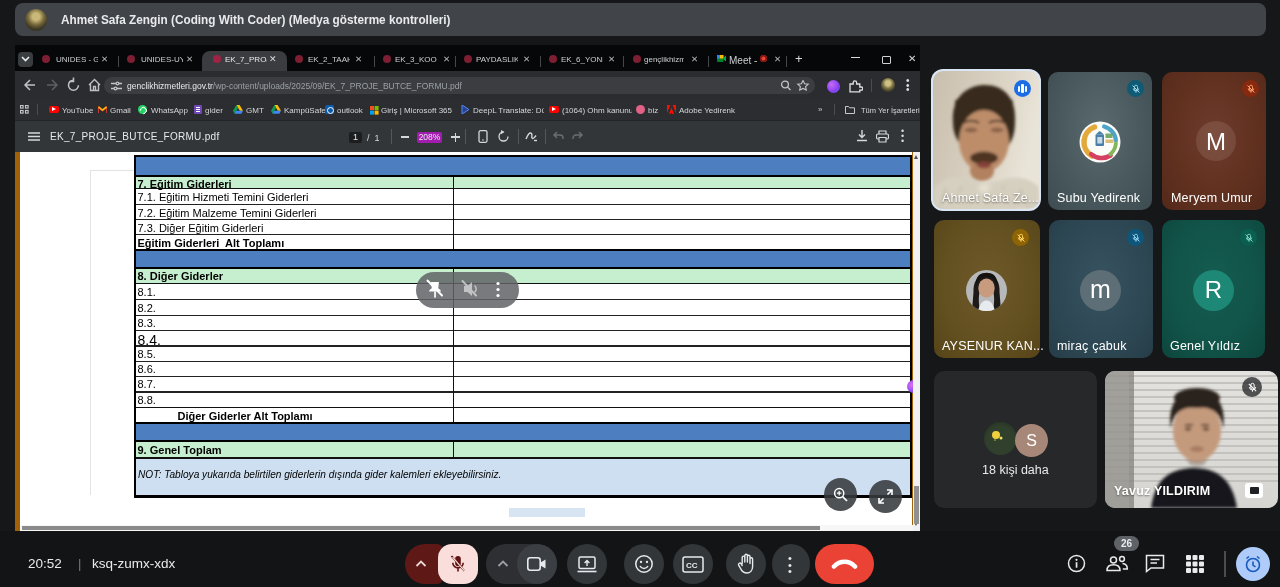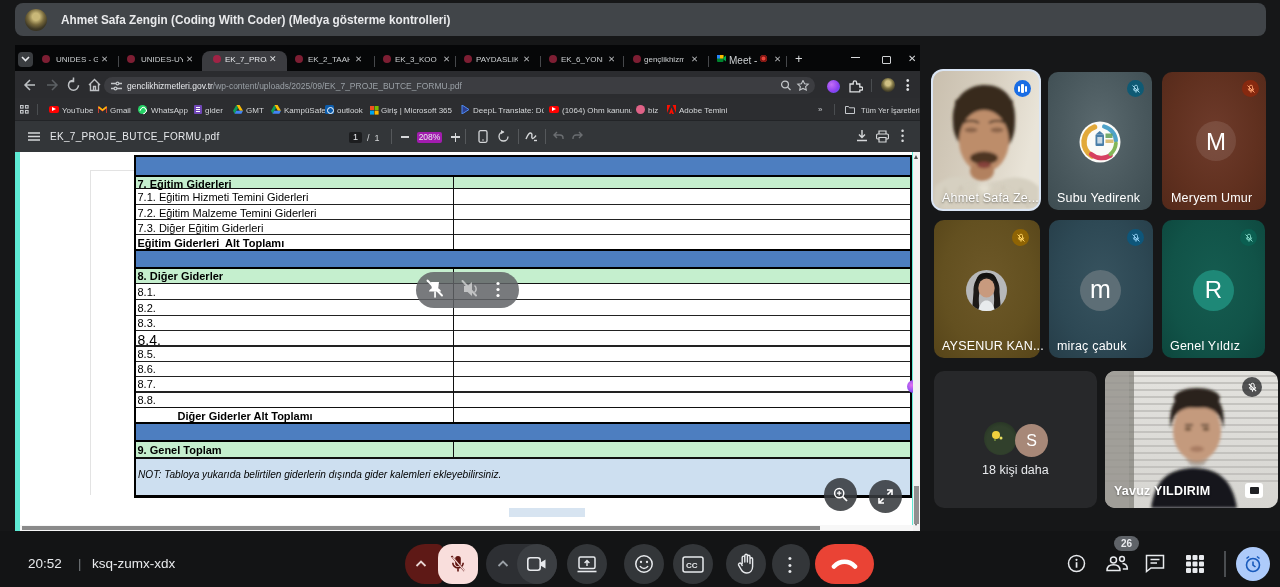--- a/index.html
+++ b/index.html
@@ -182,21 +182,21 @@
   <div class="abs" style="left:534px;top:8px;width:10px;height:7px;background:#f00;border-radius:2px;"></div>
   <div class="abs" style="left:536.8px;top:9.4px;width:0;height:0;border-left:4px solid #fff;border-top:2.2px solid transparent;border-bottom:2.2px solid transparent;"></div>
   <div class="abs" style="left:547px;top:7.5px;width:70px;overflow:hidden;white-space:nowrap;">(1064) Ohm kanunu...</div>
 
   <div class="abs" style="left:621px;top:7px;width:9px;height:9px;border-radius:50%;background:#e06287;"></div>
   <div class="abs" style="left:633px;top:7.5px;">biz</div>
 
   <svg class="abs" style="left:652px;top:7px;" width="9" height="9" viewBox="0 0 9 9">
         <path d="M0 0 H3.4 L0 8 Z M9 0 H5.6 L9 8 Z M4.5 2.5 L7 9 H5 L4.5 7.5 L3.3 9 H2 Z" fill="#fa0f00"></path>
       </svg>
-  <div class="abs" style="left:664px;top:7.5px;">Adobe Temini</div>
+  <div class="abs" style="left:664px;top:7.5px;">Adobe Yedirenk</div>
 
   <div class="abs" style="left:803px;top:7px;color:#c6c9cc;">»</div>
   <div class="abs" style="left:819px;top:6px;width:1px;height:11px;background:#4a4d50;"></div>
   <svg class="abs" style="left:830px;top:7.5px;" width="10" height="8" viewBox="0 0 10 8">
         <path d="M0.5 7.5 V0.5 H3.5 L4.5 1.8 H9.5 V7.5 Z" fill="none" stroke="#c6c9cc" stroke-width="1"></path>
       </svg>
   <div class="abs" style="left:846px;top:8px;font-size:7.5px;">Tüm Yer İşaretleri</div>
 </div>
 <div class="abs" style="left:15px;top:120.4px;width:905px;height:0.8px;background:#222427;"></div>
 
@@ -241,21 +241,21 @@
   <svg class="abs" style="left:861px;top:9px;" width="13" height="13" viewBox="0 0 13 13">
         <path d="M3 4 V1 H10 V4 M3 9 H2 A1.5 1.5 0 0 1 0.5 7.5 V5.5 A1.5 1.5 0 0 1 2 4 H11 A1.5 1.5 0 0 1 12.5 5.5 V7.5 A1.5 1.5 0 0 1 11 9 H10 M3 7.5 H10 V12 H3 Z" stroke="#d5d7d9" stroke-width="1.2" fill="none"></path>
       </svg>
   <div class="abs" style="left:886px;top:8px;color:#d5d7d9;font-size:9px;line-height:4.8px;">
         <div>•</div>
         <div>•</div>
         <div>•</div>
       </div>
 </div>
 
-<div id="pdf" class="abs" style="left:15px;top:152px;width:905px;height:379px;background:#5eead4;overflow:hidden;">
+<div id="pdf" class="abs" style="left:15px;top:152px;width:905px;height:379px;background:#a16207;overflow:hidden;">
 
   <div class="abs" style="left:5px;top:0;width:892px;height:379px;background:#fff;"></div>
 
   <div class="abs" style="left:75px;top:18px;width:1px;height:325px;background:#e3e3e3;"></div>
   <div class="abs" style="left:75px;top:18px;width:45px;height:1px;background:#e3e3e3;"></div>
 
   <div class="abs" style="left:118.5px;top:3px;width:778px;height:2px;background:#000;"></div>
 
   <div class="abs" style="left:118.5px;top:5px;width:778px;height:17.5px;background:#4d7ec0;"></div>
   <div class="abs" style="left:118.5px;top:22.5px;width:778px;height:2px;background:#000;"></div>

